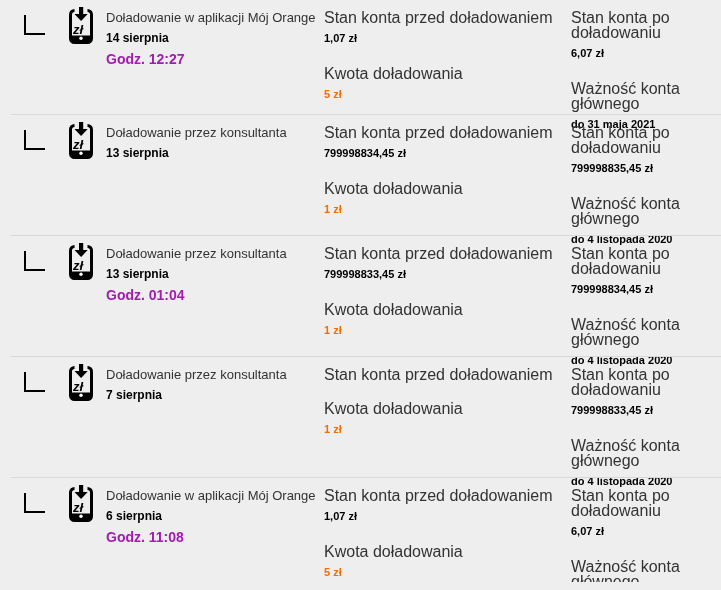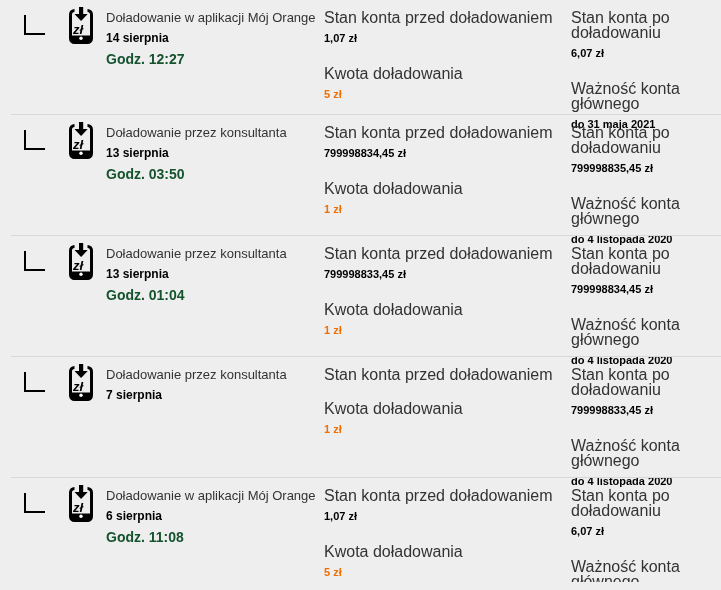--- a/index.html
+++ b/index.html
@@ -48,21 +48,21 @@
     font-size:13px;line-height:15px;
     color:#333;
   }
   .row-date{
     font-size:12px;line-height:19px;
     font-weight:bold;color:#000;
     margin-top:4px;
   }
   .row-time{
     font-size:14px;line-height:17px;
-    font-weight:bold;color:#14532d;
+    font-weight:bold;color:#a21caf;
     margin-top:3px;
   }
   .col{
     position:absolute;top:10px;
   }
   .col.mid{left:313px;}
   .col.right{left:560px;}
   .label{
     font-size:16px;line-height:15px;
     color:#333;
@@ -130,21 +130,20 @@
 
         <rect x="15" y="0" width="4.2" height="7.5" fill="#000"></rect>
         <polygon points="10.5,7 23.7,7 17.1,14" fill="#000"></polygon>
 
         <text x="9" y="26.5" font-family="Liberation Sans, DejaVu Sans, sans-serif" font-size="13" font-weight="bold" font-style="italic" fill="#000">zł</text>
       </svg>
     </span>
     <div class="titleblock">
       <div class="row-title">Doładowanie przez konsultanta</div>
       <div class="row-date">13 sierpnia</div>
-      <div class="row-time">Godz. 03:50</div>
     </div>
     <div class="col mid">
       <div class="label">Stan konta przed doładowaniem</div>
       <div class="value">799998834,45 zł</div>
       <div class="label gap">Kwota doładowania</div>
       <div class="value orange" style="color: rgb(241, 110, 0);">1 zł</div>
     </div>
     <div class="col right">
       <div class="label">Stan konta po doładowaniu</div>
       <div class="value">799998835,45 zł</div>

